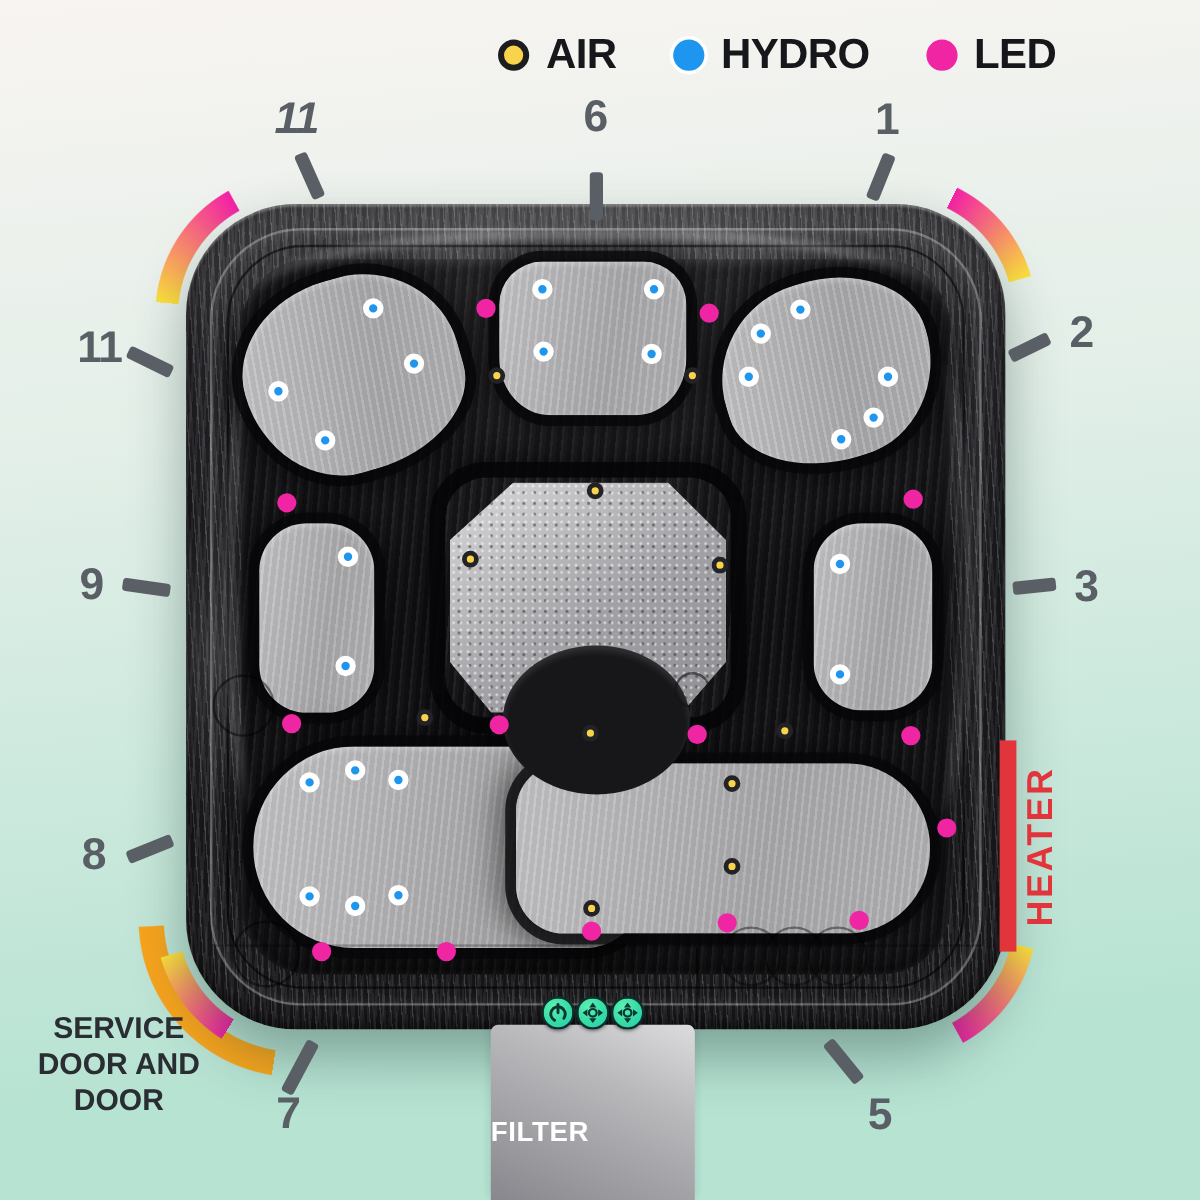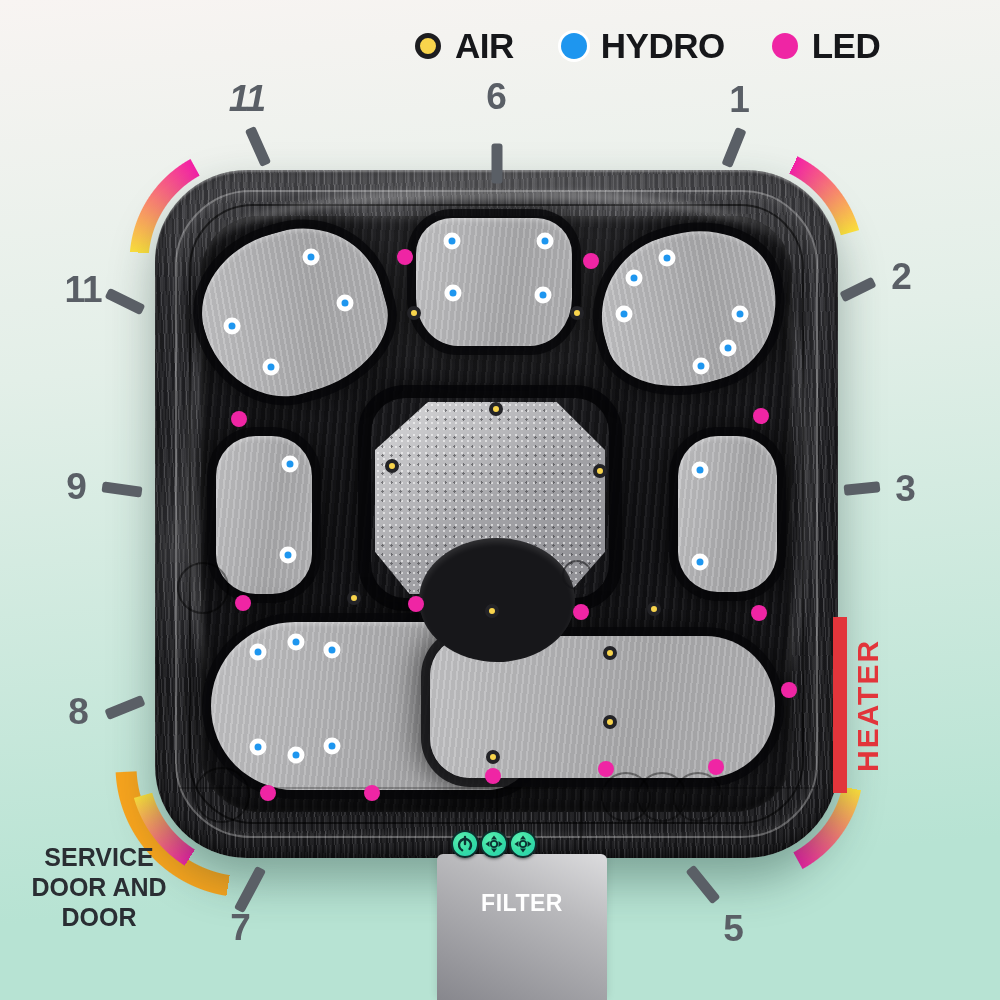--- a/index.html
+++ b/index.html
@@ -101,22 +101,22 @@
   .dot-led{width:16px;height:16px;background:var(--led);}
   
   .buttons{position:absolute;left:451px;top:830px;display:flex;gap:1px;z-index:7;}
   .ctl-btn{width:28px;height:28px;border-radius:50%;border:2px solid #0e2e2c;
     background:radial-gradient(circle at 35% 30%,#5df0b2,var(--button) 55%,#27cdb8);
     box-shadow:0 1px 3px rgba(0,0,0,.5);display:flex;align-items:center;justify-content:center;}
   .ctl-btn svg{display:block;}
   
   .filter-box{position:absolute;left:409px;top:854px;width:170px;height:146px;z-index:3;border-radius:6px 6px 0 0;
     background:linear-gradient(205deg,#dcdcde 0%,#b9b9bc 35%,#87878d 100%);
-    display:flex;flex-direction:column;align-items:center;padding-top:32px;
-    box-shadow:0 -2px 8px rgba(0,0,0,.12);margin-left:28px;}
+    display:flex;flex-direction:row;align-items:center;padding-top:32px;
+    box-shadow:0 -2px 8px rgba(0,0,0,.12);}
   .filter-box span{color:#ffffff;font-weight:700;font-size:23px;line-height:34px;letter-spacing:.5px;}
   
   .service{position:absolute;left:10px;top:842px;width:178px;text-align:center;z-index:5;}
   .service span{display:block;color:var(--service);font-weight:700;font-size:25px;line-height:30px;}
   
   .legend{position:absolute;left:415px;top:26px;display:flex;align-items:center;gap:47px;z-index:8;}
   .legend-item{display:flex;align-items:center;gap:14px;}
   .llabel{font-weight:700;font-size:35px;color:var(--text-dark);letter-spacing:-0.5px;}
   .ldot{width:26px;height:26px;border-radius:50%;}
   .ldot-air{background:var(--air);border:5px solid #1d1d20;}

